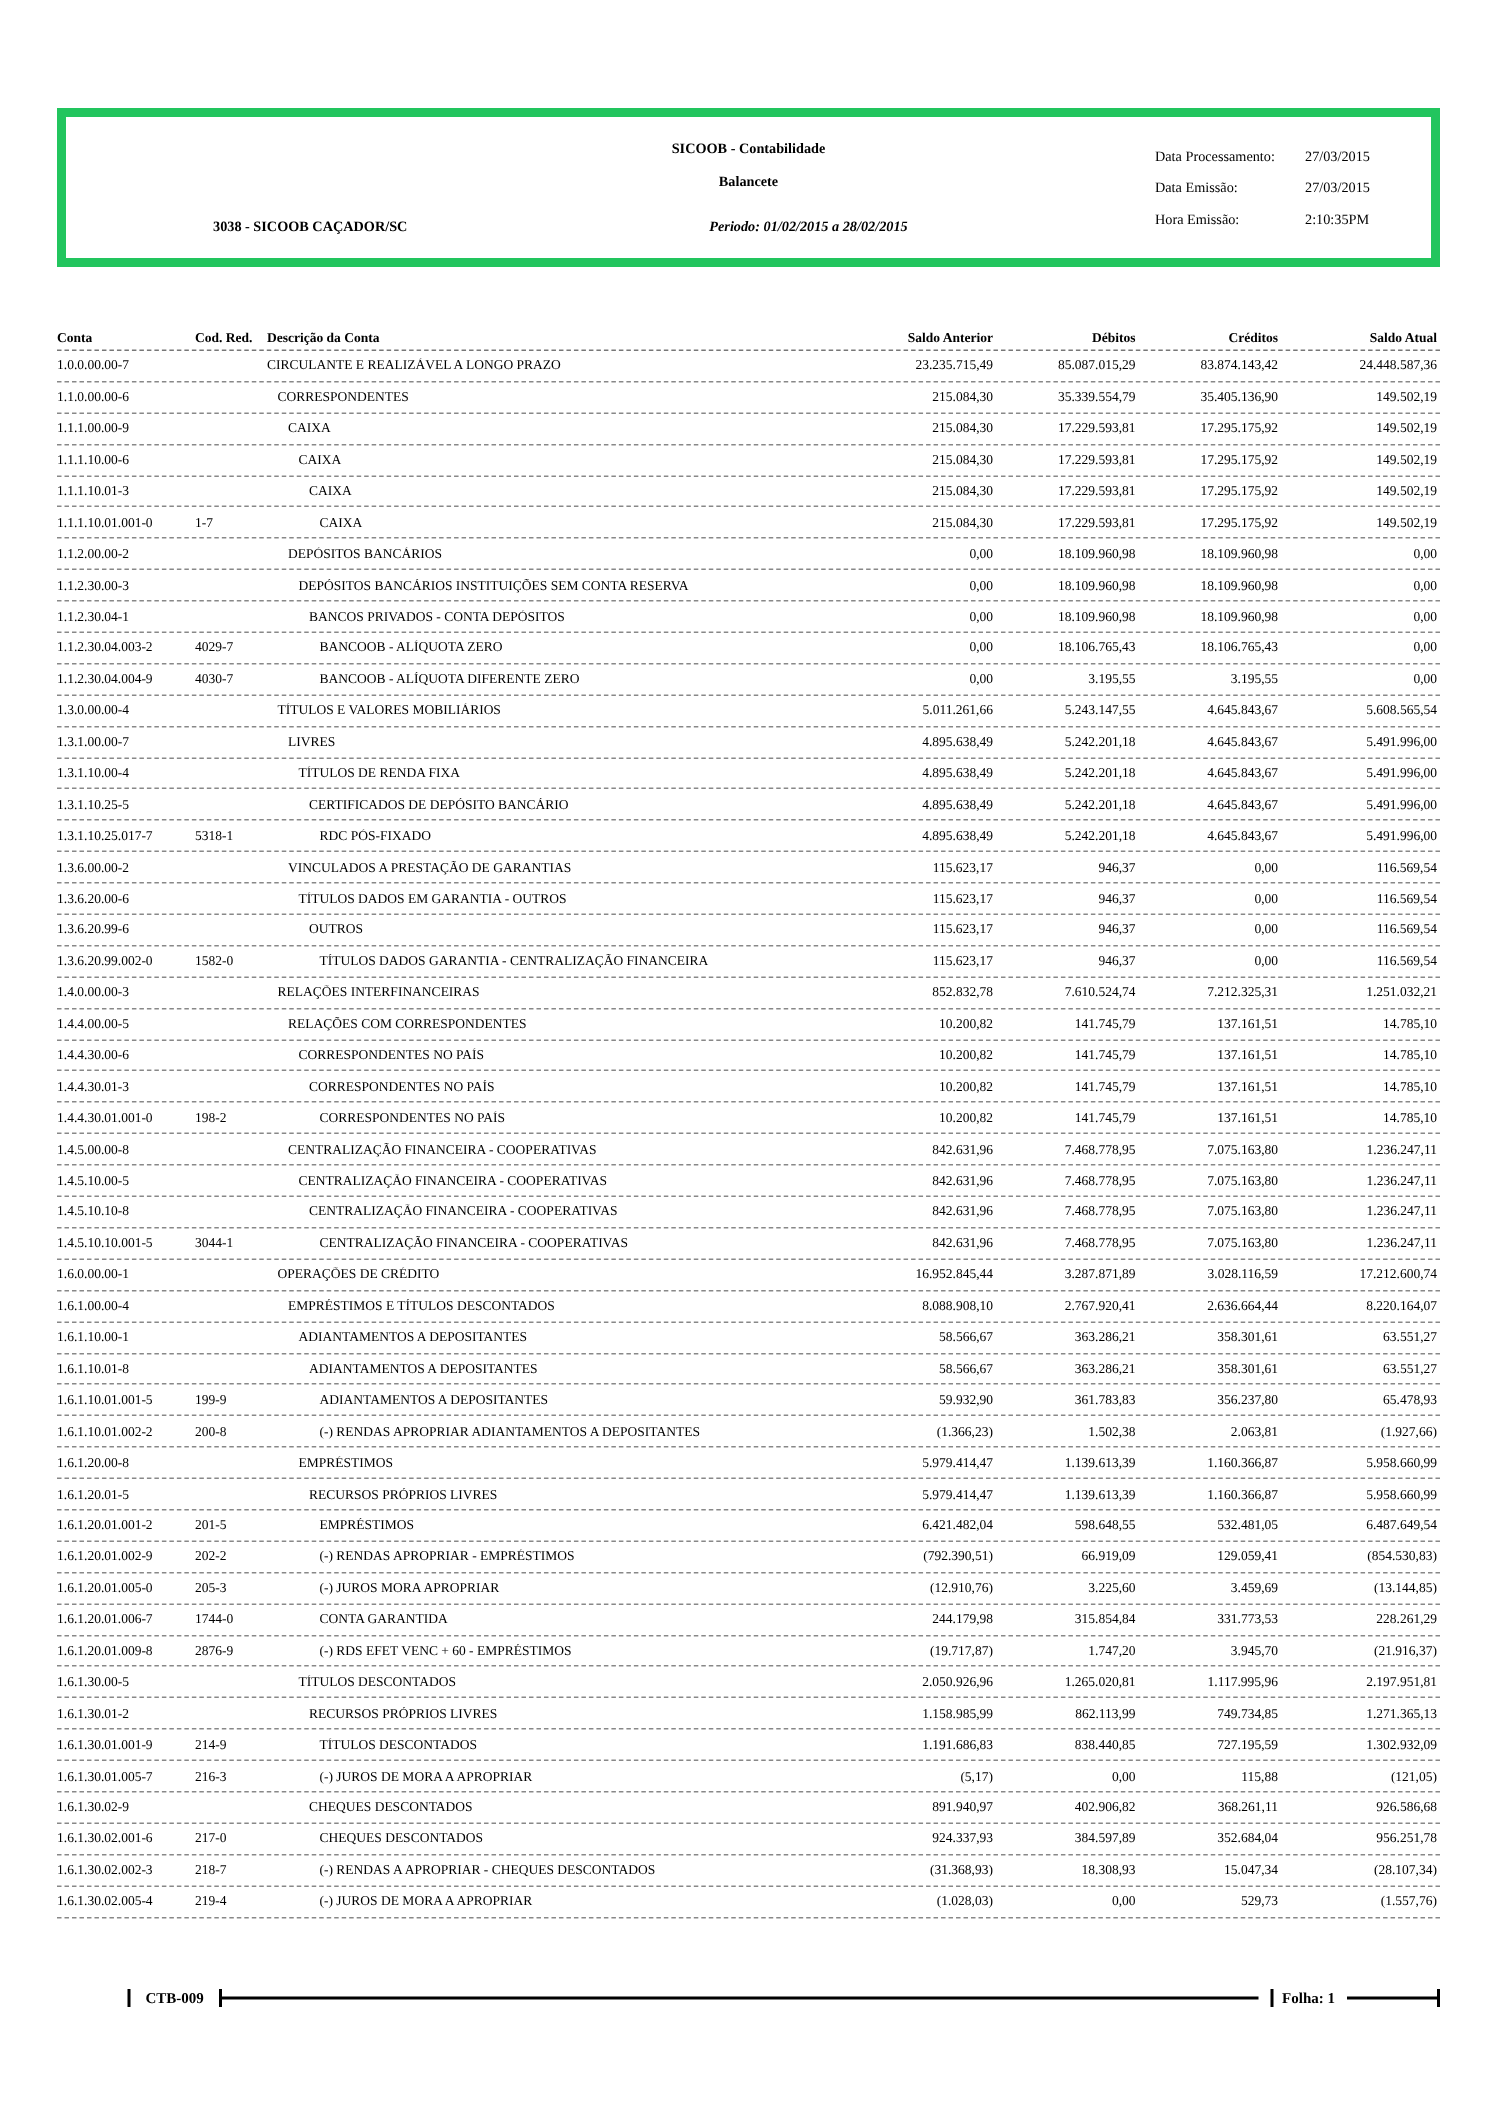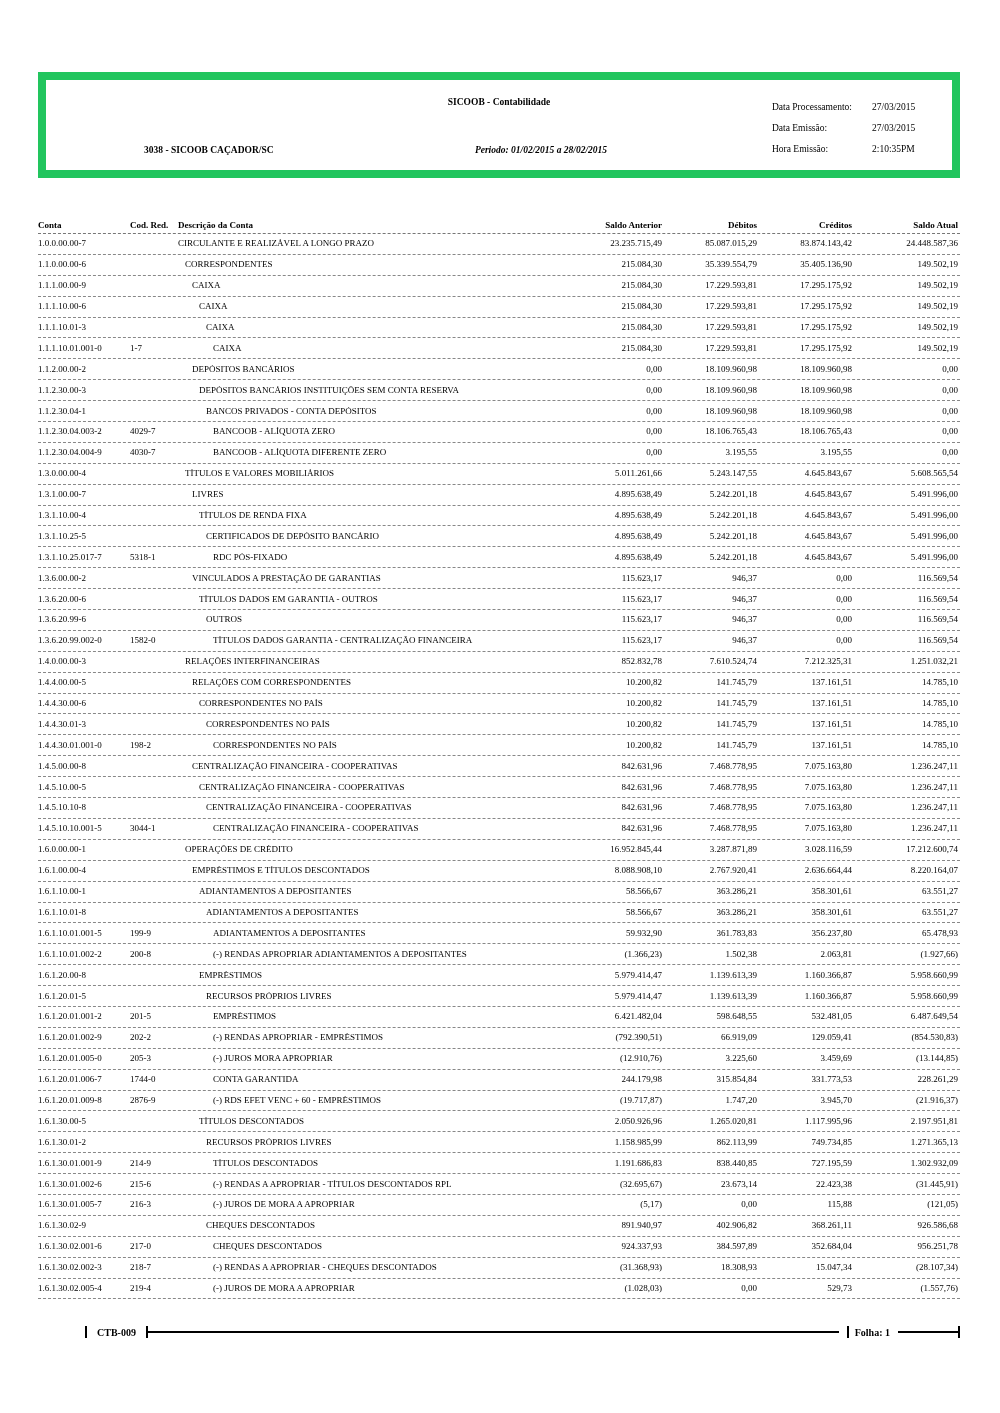--- a/index.html
+++ b/index.html
@@ -8,21 +8,21 @@
     width: 1000px; height: 1413px;
     background: #ffffff;
     font-family: "Liberation Serif", serif;
     color: #000;
   }
   .page { position: relative; width: 1000px; height: 1413px; background: #fff; overflow: hidden; }
 
   
   .header-box {
     position: absolute; left: 38px; top: 72px; width: 922px; height: 106px;
-    border: 8px solid #22c55e; font-size: 9.5px; font-weight: bold;
+    border: 6px solid #22c55e; font-size: 9.5px; font-weight: bold;
   }
   .hb-title    { position: absolute; top: 17px; left: 0; width: 100%; text-align: center; }
   .hb-subtitle { position: absolute; top: 39px; left: 0; width: 100%; text-align: center; }
   .hb-meta     { position: absolute; top: 22px; left: 726px; width: 185px; font-weight: normal; }
   .meta-row    { display: flex; margin-bottom: 11px; }
   .meta-label  { width: 100px; }
   .meta-value  { flex: 1; }
   .hb-entity   { position: absolute; left: 98px; bottom: 15px; }
   .hb-period   { position: absolute; left: 330px; bottom: 15px; width: 330px; text-align: center; font-style: italic; }
 
@@ -52,20 +52,21 @@
   .folha-bar { width: 2px; height: 12px; background: #000; display: inline-block; }
   .fline2 { width: 60px; height: 0; border-top: 2px solid #000; }
 </style>
 </head>
 <body>
 
 <div class="page">
 
   <div class="header-box">
     <div class="hb-title">SICOOB - Contabilidade</div>
+    <div class="hb-subtitle">Balancete</div>
 
     <div class="hb-meta">
       <div class="meta-row">
         <span class="meta-label">Data Processamento:</span>
         <span class="meta-value">27/03/2015</span>
       </div>
       <div class="meta-row">
         <span class="meta-label">Data Emissão:</span>
         <span class="meta-value">27/03/2015</span>
       </div>
@@ -489,29 +490,20 @@
         <div class="trow">
           <div class="cell c0">1.6.1.30.01.001-9</div>
           <div class="cell c1">214-9</div>
           <div class="cell c2" style="padding-left: 35px;">TÍTULOS DESCONTADOS</div>
           <div class="cell c3">1.191.686,83</div>
           <div class="cell c4">838.440,85</div>
           <div class="cell c5">727.195,59</div>
           <div class="cell c6">1.302.932,09</div>
         </div>
         <div class="trow">
-          <div class="cell c0">1.6.1.30.01.002-6</div>
-          <div class="cell c1">215-6</div>
-          <div class="cell c2" style="padding-left: 35px;">(-) RENDAS A APROPRIAR - TÍTULOS DESCONTADOS RPL</div>
-          <div class="cell c3">(32.695,67)</div>
-          <div class="cell c4">23.673,14</div>
-          <div class="cell c5">22.423,38</div>
-          <div class="cell c6">(31.445,91)</div>
-        </div>
-        <div class="trow">
           <div class="cell c0">1.6.1.30.01.005-7</div>
           <div class="cell c1">216-3</div>
           <div class="cell c2" style="padding-left: 35px;">(-) JUROS DE MORA A APROPRIAR</div>
           <div class="cell c3">(5,17)</div>
           <div class="cell c4">0,00</div>
           <div class="cell c5">115,88</div>
           <div class="cell c6">(121,05)</div>
         </div>
         <div class="trow">
           <div class="cell c0">1.6.1.30.02-9</div>

